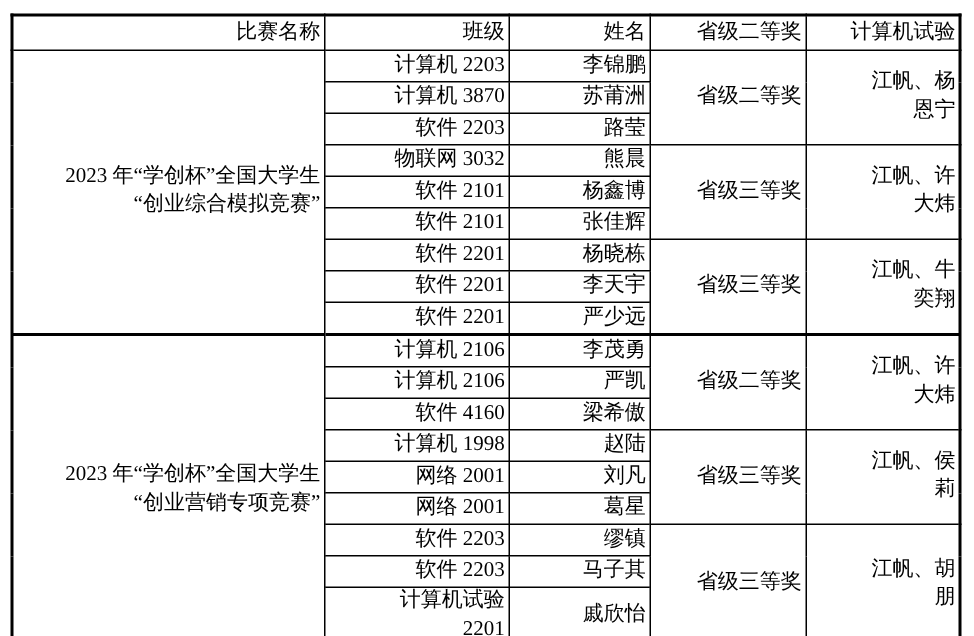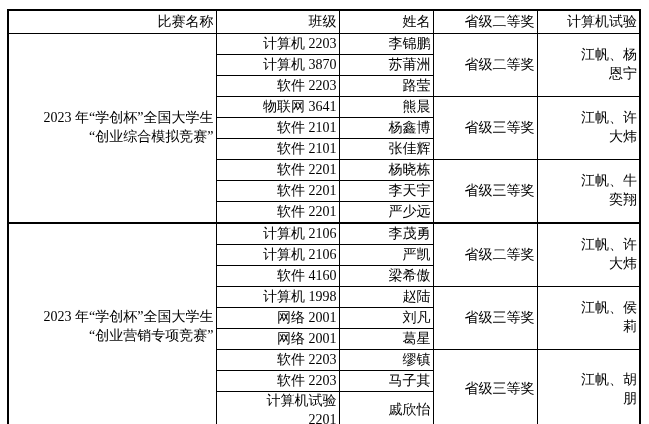--- a/index.html
+++ b/index.html
@@ -81,21 +81,21 @@
     <tr class="data-row">
       <td>计算机 3870</td>
       <td>苏莆洲</td>
     </tr>
     <tr class="data-row">
       <td>软件 2203</td>
       <td>路莹</td>
     </tr>
 
     <tr class="data-row">
-      <td>物联网 3641</td>
+      <td>物联网 3032</td>
       <td>熊晨</td>
       <td rowspan="3">省级三等奖</td>
       <td rowspan="3">江帆、许大炜</td>
     </tr>
     <tr class="data-row">
       <td>软件 2101</td>
       <td>杨鑫博</td>
     </tr>
     <tr class="data-row">
       <td>软件 2101</td>

